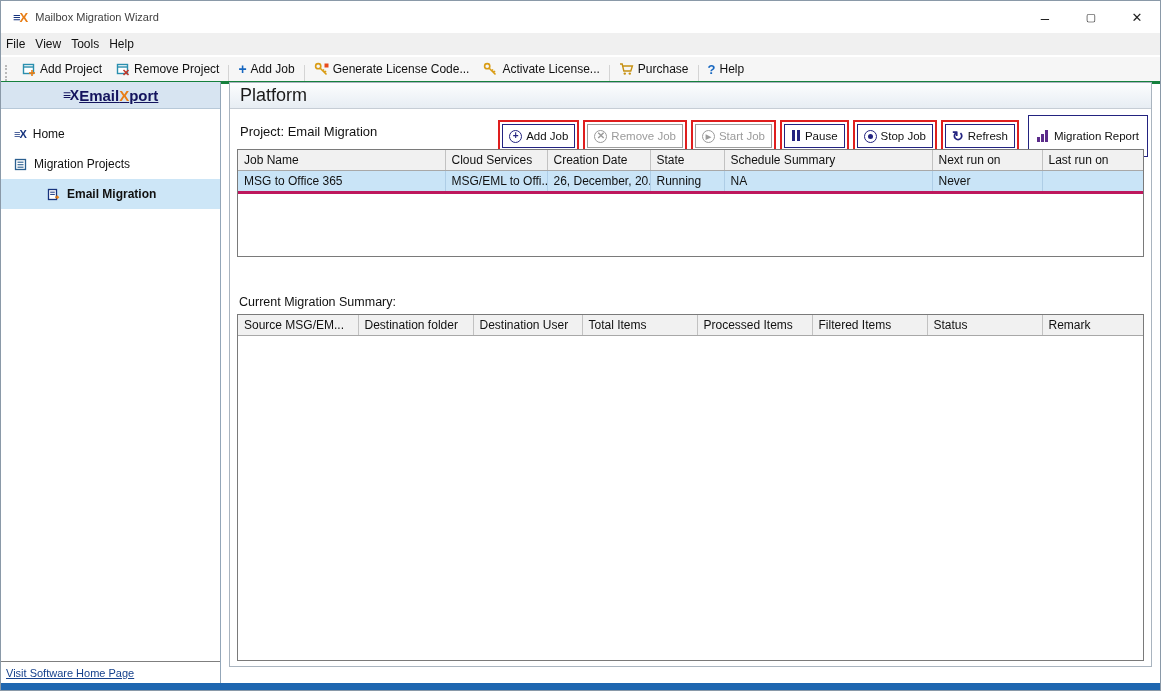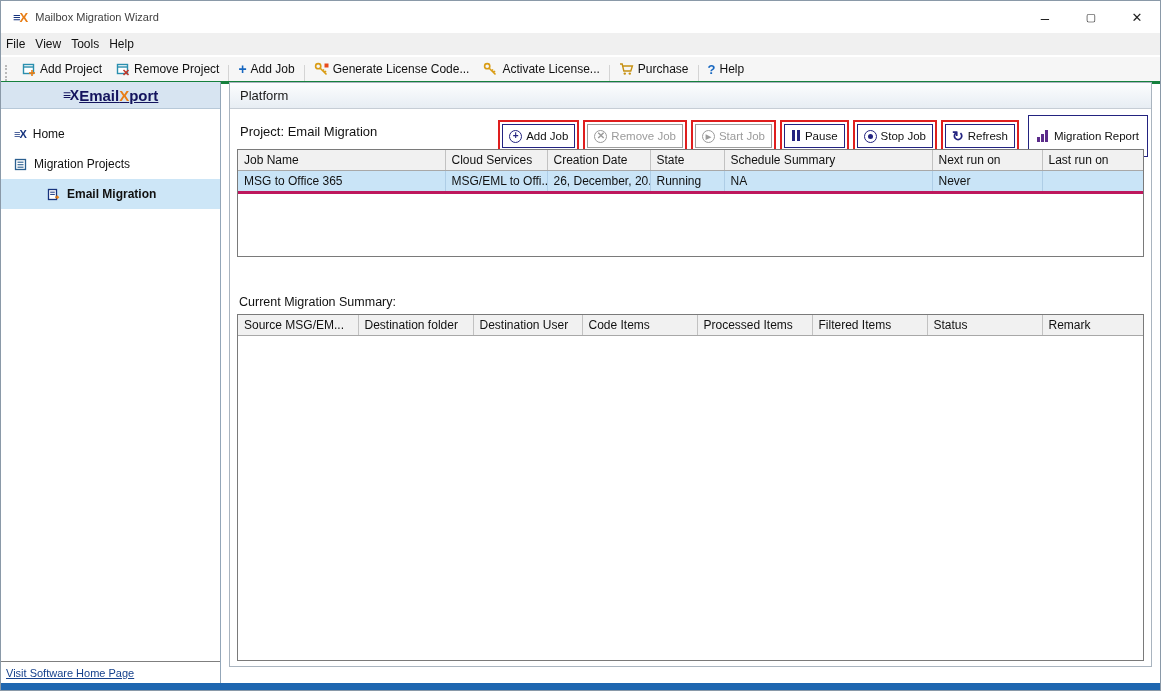--- a/index.html
+++ b/index.html
@@ -38,21 +38,21 @@
   .tree { padding-top:10px; }
   .tree-item { height:30px; display:flex; align-items:center; gap:7px; padding-left:13px; font-size:12px; color:#111; cursor:default; }
   .tree-item.child { padding-left:46px; }
   .tree-item.selected { background:#cde6f7; font-weight:bold; }
   .mini-ex { font-weight:bold; font-size:11px; color:#16337d; letter-spacing:-1px; }
   .side-footer { position:absolute; bottom:0; left:0; right:0; height:22px; border-top:1px solid #7f7f7f; display:flex; align-items:center; padding-left:5px; background:#fff; }
   .home-link { font-size:11px; color:#16418c; text-decoration:underline; cursor:pointer; }
 
   
   .main { position:absolute; top:81px; left:228px; right:8px; bottom:23px; background:#fff; border:1px solid #a9b4bf; }
-  .platform-bar { height:26px; background:linear-gradient(#fcfdfe,#e7edf3); border-bottom:1px solid #c6cdd5; font-size:13px; color:#1a1a1a; line-height:25px; padding-left:10px; }
+  .platform-bar { height:26px; background:linear-gradient(#fcfdfe,#e7edf3); border-bottom:1px solid #c6cdd5; font-size:18px; color:#1a1a1a; line-height:25px; padding-left:10px; }
   .project-row { position:absolute; top:30px; left:0; right:0; height:38px; }
   .project-label { position:absolute; left:10px; top:11px; font-size:13px; color:#111; }
   .actions { position:absolute; right:3px; top:2px; display:flex; align-items:center; gap:4px; }
   .hl { border:2px solid #df1e1e; padding:2px; background:#fff; display:inline-flex; }
   .abtn { display:inline-flex; align-items:center; gap:4px; height:24px; padding:0 6px; background:#fff; border:1px solid #232380; font-family:"Liberation Sans",sans-serif; font-size:11.5px; color:#111; cursor:default; white-space:nowrap; }
   .abtn.disabled { border-color:#9e9e9e; color:#9b9b9b; }
   .circ { width:13px; height:13px; border:1px solid #232380; border-radius:50%; display:inline-flex; align-items:center; justify-content:center; color:#232380; font-weight:bold; font-size:10px; line-height:1; flex:none; }
   .abtn.disabled .circ { border-color:#9b9b9b; color:#9b9b9b; }
   .circ .playg { font-size:7px; }
   .stopdot { width:5px; height:5px; border-radius:50%; background:#232380; }
@@ -299,21 +299,21 @@
             <col style="width:115px">
             <col style="width:115px">
             <col style="width:115px">
             <col style="width:112px">
         </colgroup>
         <thead>
           <tr>
             <th>Source MSG/EM...</th>
             <th>Destination folder</th>
             <th>Destination User</th>
-            <th>Code Items</th>
+            <th>Total Items</th>
             <th>Processed Items</th>
             <th>Filtered Items</th>
             <th>Status</th>
             <th>Remark</th>
           </tr>
         </thead>
         <tbody></tbody>
       </table>
     </div>
   </div>

